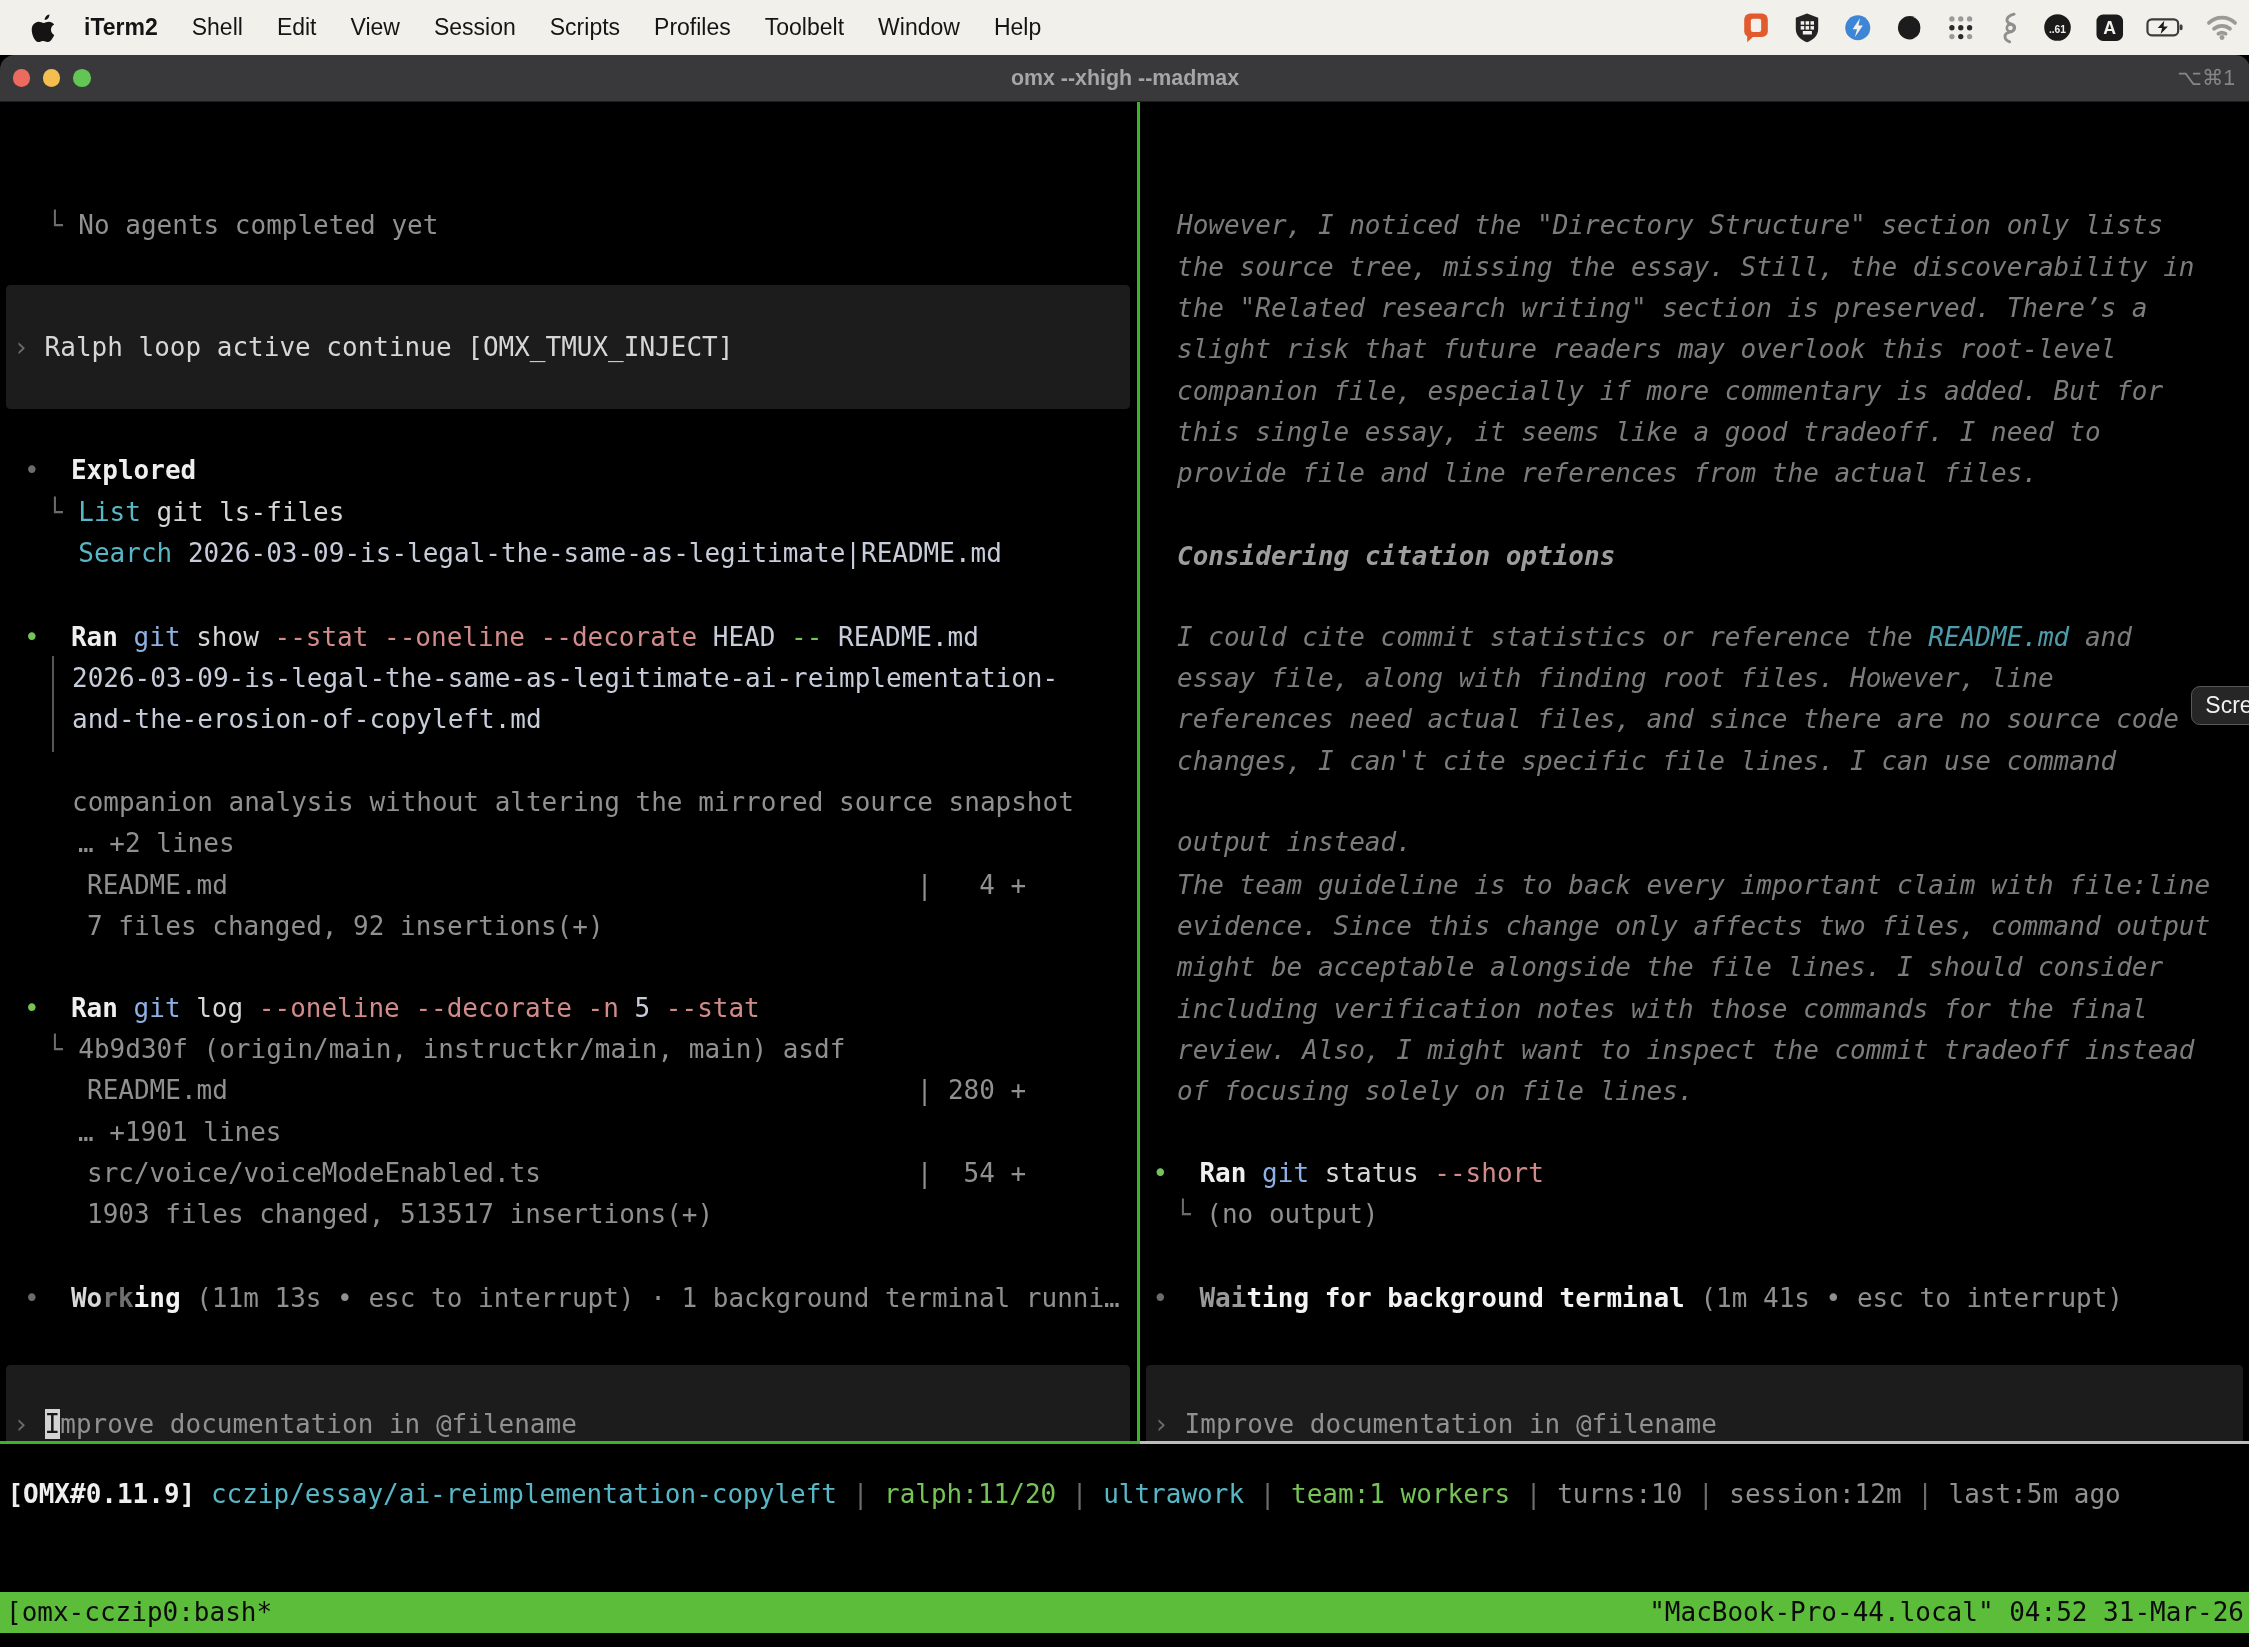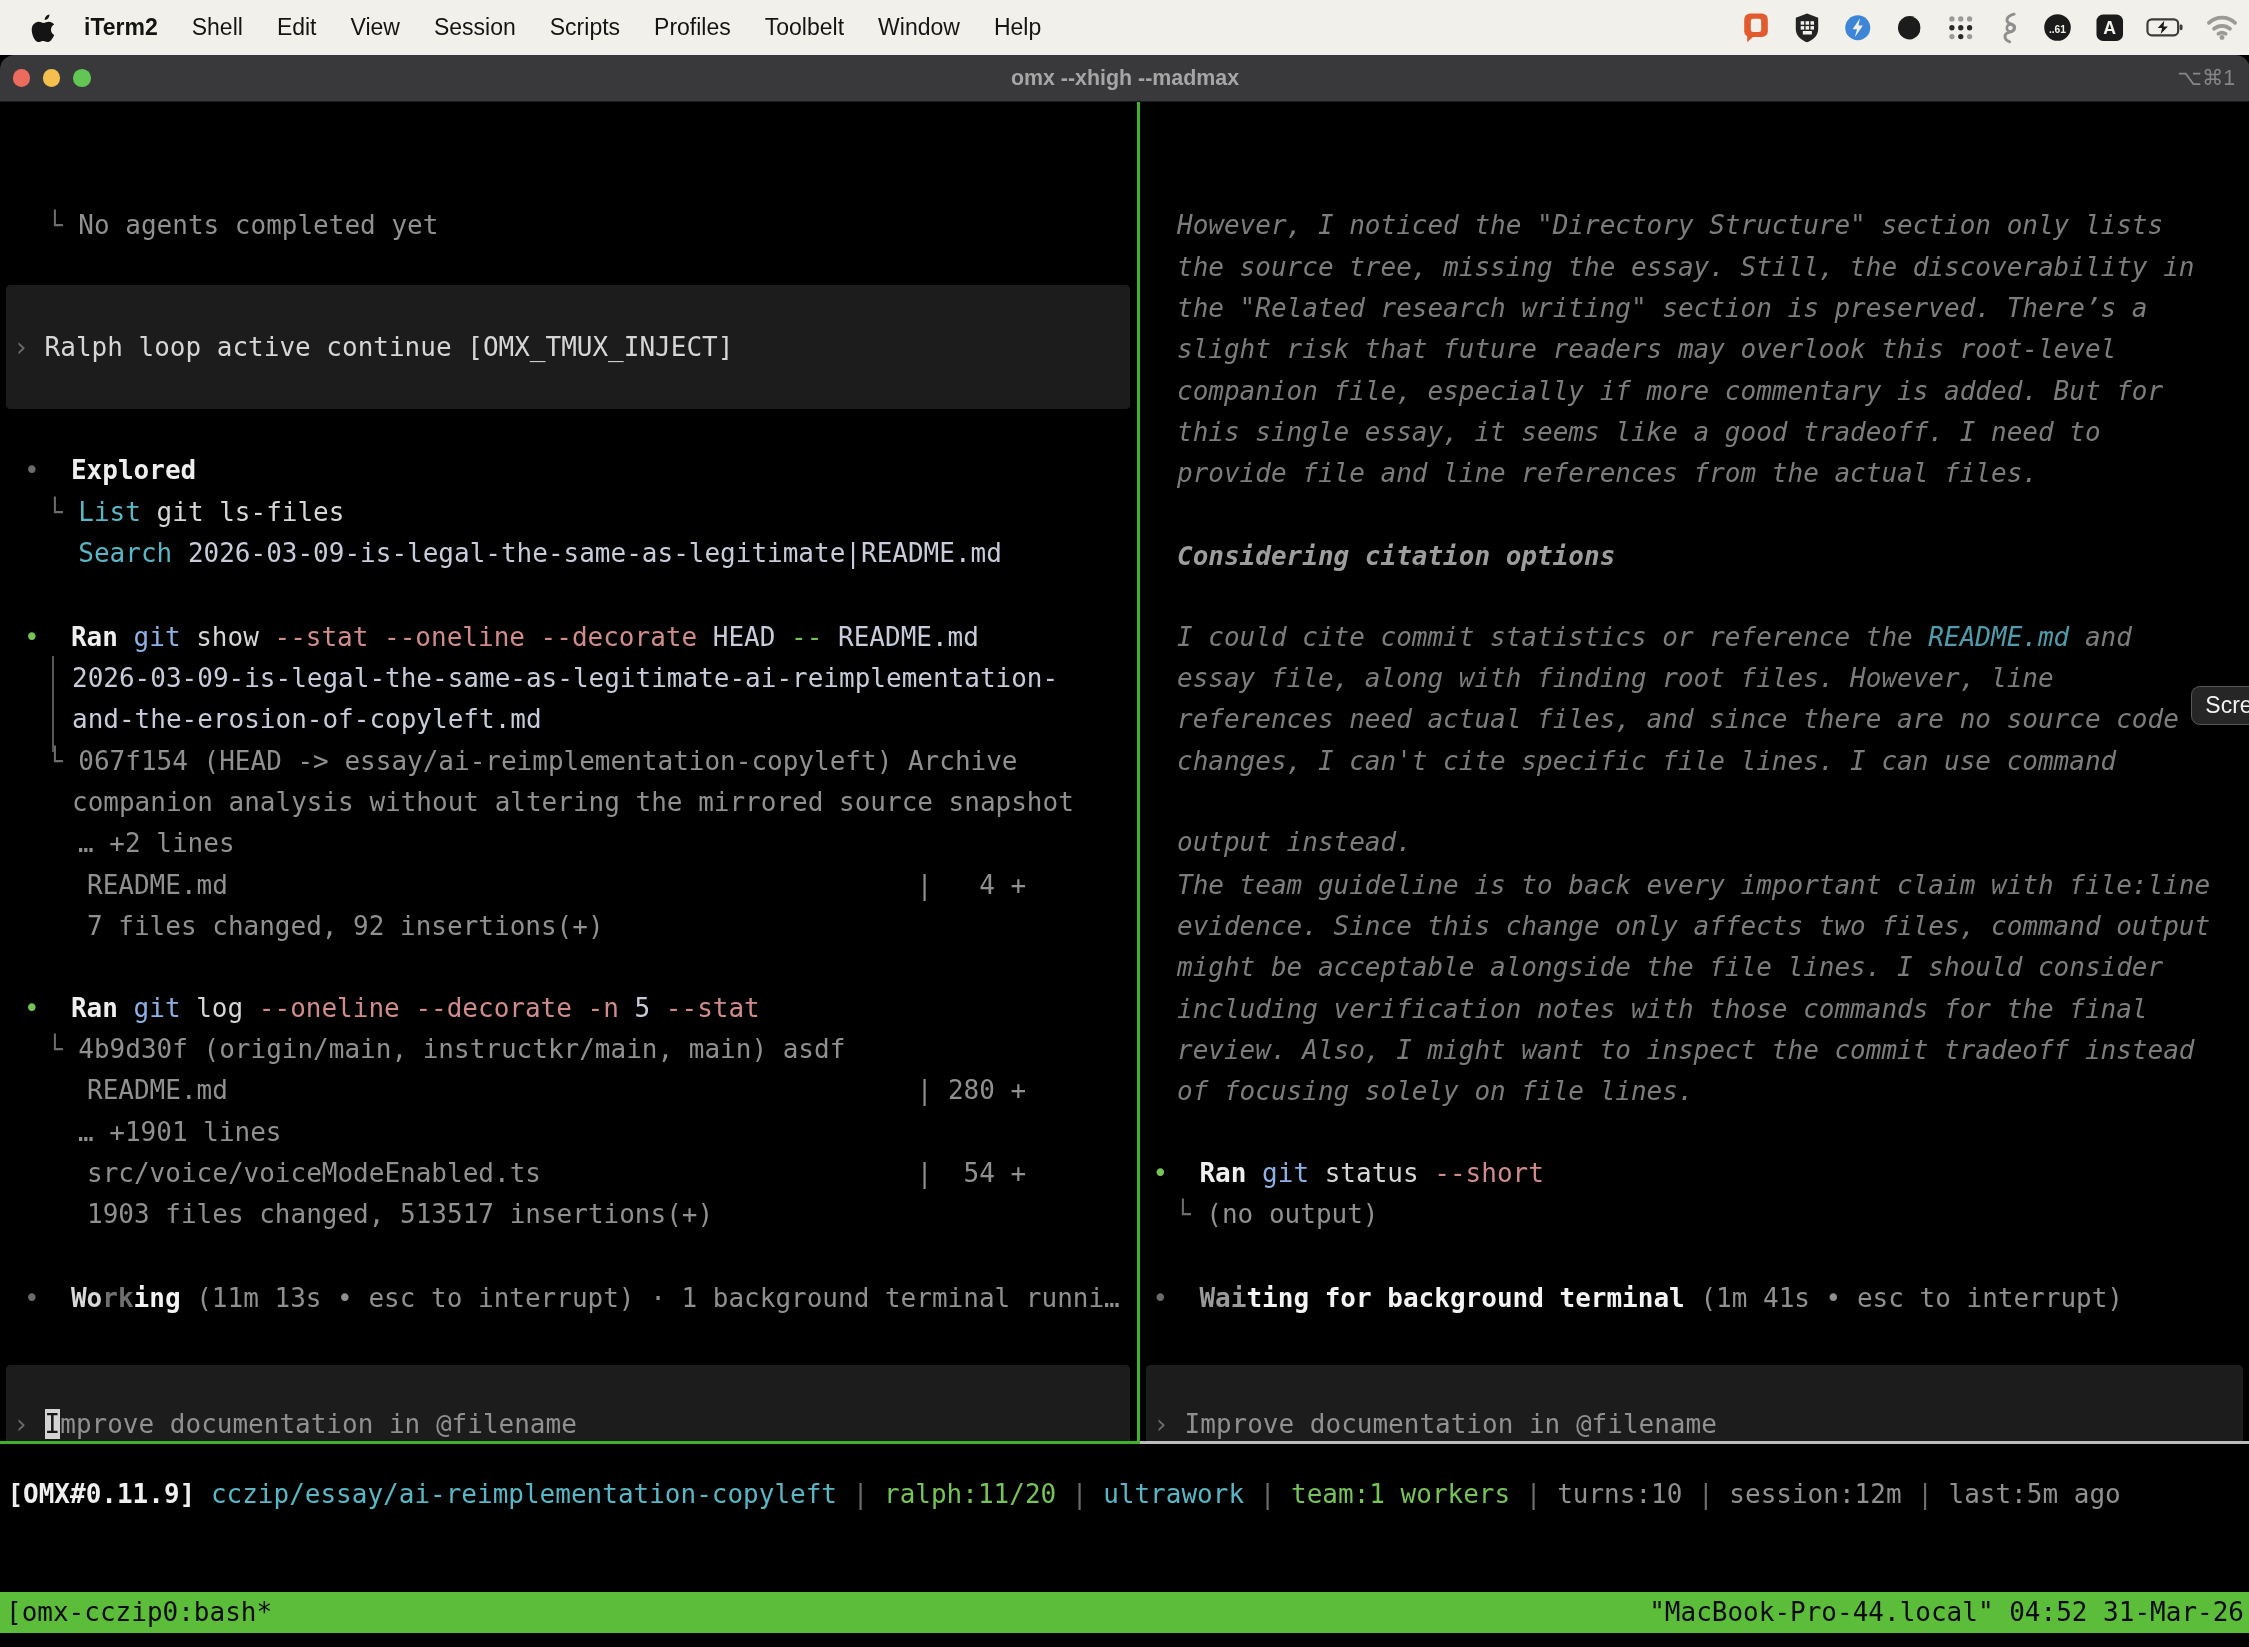--- a/index.html
+++ b/index.html
@@ -196,21 +196,20 @@
       <div class="vconn" style="top:554px;height:96px;"></div>
       <div class="tbox" style="top: 183px; height: 124px;"><span class="seg-dim">› </span><span class="seg-plain">Ralph loop active continue [OMX_TMUX_INJECT]</span></div>
       <div class="tbox" style="top: 1263px; height: 118px;"><span class="seg-dim">› </span><span class="seg-cursor">I</span><span class="seg-gray">mprove documentation in @filename</span></div>
     <div class="tline" style="top: 103px; left: 47px;"><span class="seg-dim">└ </span><span class="seg-gray">No agents completed yet</span></div>
         <div class="tline" style="top: 348px; left: 24px;"><span class="seg-dim">•  </span><span class="seg-white">Explored</span></div>
         <div class="tline" style="top: 390px; left: 47px;"><span class="seg-dim">└ </span><span class="seg-cyan">List</span><span class="seg-plain"> git ls-files</span></div>
         <div class="tline" style="top: 431px; left: 47px;"><span class="seg-dim">  </span><span class="seg-cyan">Search</span><span class="seg-lav"> 2026-03-09-is-legal-the-same-as-legitimate|README.md</span></div>
         <div class="tline" style="top: 515px; left: 24px;"><span class="seg-green">•  </span><span class="seg-white">Ran</span><span class="seg-plain"> </span><span class="seg-blue">git</span><span class="seg-plain"> show </span><span class="seg-pink">--stat --oneline --decorate</span><span class="seg-lav"> HEAD </span><span class="seg-green">--</span><span class="seg-lav"> README.md</span></div>
         <div class="tline" style="top: 556px; left: 72px;"><span class="seg-lav">2026-03-09-is-legal-the-same-as-legitimate-ai-reimplementation-</span></div>
         <div class="tline" style="top: 597px; left: 72px;"><span class="seg-lav">and-the-erosion-of-copyleft.md</span></div>
-        <div class="tline" style="top: 639px; left: 47px;"><span class="seg-dim">└ </span><span class="seg-gray">067f154 (HEAD -&gt; essay/ai-reimplementation-copyleft) Archive</span></div>
         <div class="tline" style="top: 680px; left: 72px;"><span class="seg-gray">companion analysis without altering the mirrored source snapshot</span></div>
         <div class="tline" style="top: 721px; left: 78px;"><span class="seg-gray">… +2 lines</span></div>
         <div class="tline" style="top: 763px; left: 87px;"><span class="seg-gray">README.md                                            |   4 +</span></div>
         <div class="tline" style="top: 804px; left: 87px;"><span class="seg-gray">7 files changed, 92 insertions(+)</span></div>
         <div class="tline" style="top: 886px; left: 24px;"><span class="seg-green">•  </span><span class="seg-white">Ran</span><span class="seg-plain"> </span><span class="seg-blue">git</span><span class="seg-plain"> log </span><span class="seg-pink">--oneline --decorate -n</span><span class="seg-lav"> 5 </span><span class="seg-pink">--stat</span></div>
         <div class="tline" style="top: 927px; left: 47px;"><span class="seg-dim">└ </span><span class="seg-gray">4b9d30f (origin/main, instructkr/main, main) asdf</span></div>
         <div class="tline" style="top: 968px; left: 87px;"><span class="seg-gray">README.md                                            | 280 +</span></div>
         <div class="tline" style="top: 1010px; left: 78px;"><span class="seg-gray">… +1901 lines</span></div>
         <div class="tline" style="top: 1051px; left: 87px;"><span class="seg-gray">src/voice/voiceModeEnabled.ts                        |  54 +</span></div>
         <div class="tline" style="top: 1092px; left: 87px;"><span class="seg-gray">1903 files changed, 513517 insertions(+)</span></div>

